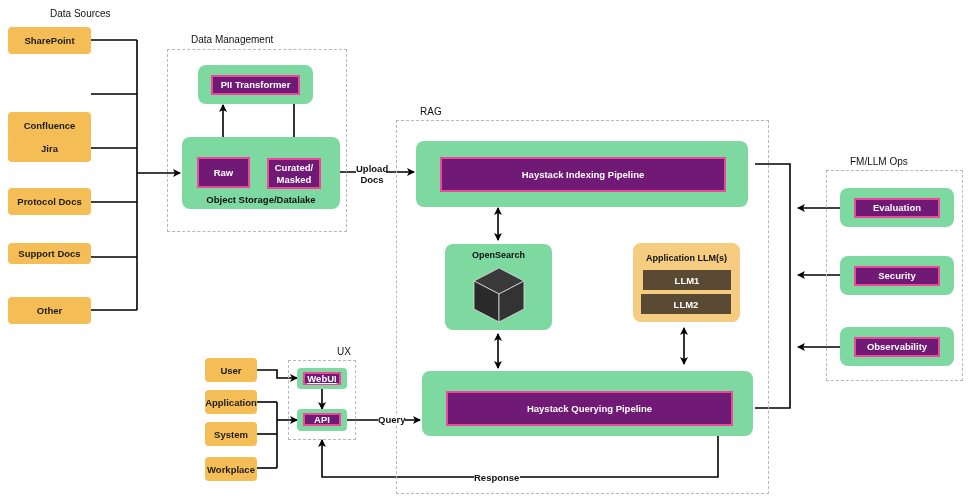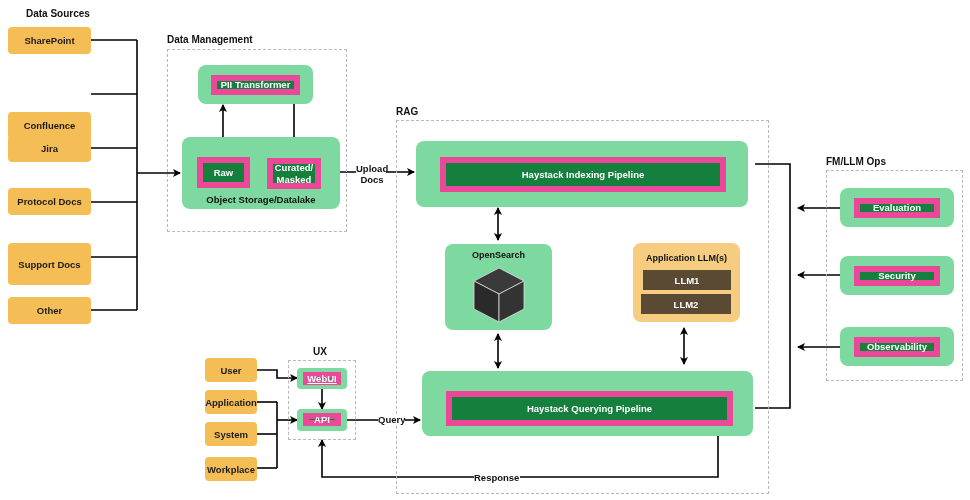--- a/index.html
+++ b/index.html
@@ -1,27 +1,27 @@
 <!DOCTYPE html>
 <html><head>
 <meta charset="utf-8">
 <style>
   html, body { margin:0; padding:0; background:#ffffff; }
   body { width:970px; height:500px; position:relative; overflow:hidden;
          font-family:"Liberation Sans", sans-serif; }
   .abs { position:absolute; box-sizing:border-box; }
-  .section-title { position:absolute; font-size:10px; font-weight:bold; color:#111; white-space:nowrap; }
+  .section-title { position:absolute; font-size:10px; font-weight:normal; color:#111; white-space:nowrap;margin-left:24px; }
   .dashed { position:absolute; border:1.5px dashed #b8b8b8; box-sizing:border-box; }
   .src { position:absolute; background:#f5bd55; border-radius:4px; display:flex;
          align-items:center; justify-content:center; font-size:9.5px; font-weight:bold; color:#1c1c1c;
          box-sizing:border-box; }
   .green { position:absolute; background:#7ed9a0; border-radius:8px; box-sizing:border-box; }
-  .dark { position:absolute; background:#15803d; color:#ffffff; font-size:9.5px; font-weight:bold;
+  .dark { position:absolute; background:#701a75; color:#ffffff; font-size:9.5px; font-weight:bold;
           display:flex; align-items:center; justify-content:center; text-align:center; box-sizing:border-box;
-          border:6px solid #ec4899; line-height:1.25; }
+          border:2px solid #ec4899; line-height:1.25; }
   .brown { position:absolute; background:#5b4a33; color:#ffffff; font-size:9.5px; font-weight:bold;
            display:flex; align-items:center; justify-content:center; box-sizing:border-box; }
   .label { position:absolute; font-size:9.5px; font-weight:bold; color:#111; white-space:nowrap; }
   .edge-label { position:absolute; font-size:9.5px; font-weight:bold; color:#111; background:#fff;
                 white-space:nowrap; text-align:center; line-height:1.2; }
   svg.wires { position:absolute; left:0; top:0; }
 </style>
 </head>
 <body>
 
@@ -73,21 +73,21 @@
 
     <path d="M718,435 V477 H520 M474,477 H322 V440" marker-end="url(#ah)"></path>
   </g>
 </svg>
 
 <div class="section-title" style="left:26px;top:8px;">Data Sources</div>
 <div class="src" style="left:8px;top:27px;width:83px;height:27px;">SharePoint</div>
 <div class="src" style="left:8px;top:80px;width:83px;height:27px;margin-top:32px;">Confluence</div>
 <div class="src" style="left:8px;top:135px;width:83px;height:27px;">Jira</div>
 <div class="src" style="left:8px;top:188px;width:83px;height:27px;">Protocol Docs</div>
-<div class="src" style="left:8px;top:243px;width:83px;height:42px;">Support Docs</div>
+<div class="src" style="left:8px;top:243px;width:83px;height:21px;">Support Docs</div>
 <div class="src" style="left:8px;top:297px;width:83px;height:27px;">Other</div>
 
 <div class="section-title" style="left:167px;top:34px;">Data Management</div>
 <div class="dashed" style="left:167px;top:49px;width:180px;height:183px;"></div>
 <div class="green" style="left:198px;top:65px;width:115px;height:39px;">
   <div class="dark" style="left:13px;top:10px;width:89px;height:20px;">PII Transformer</div>
 </div>
 <div class="green" style="left:182px;top:137px;width:158px;height:72px;">
   <div class="dark" style="left:15px;top:20px;width:53px;height:31px;">Raw</div>
   <div class="dark" style="left:85px;top:21px;width:54px;height:31px;white-space:pre-line;">Curated/

